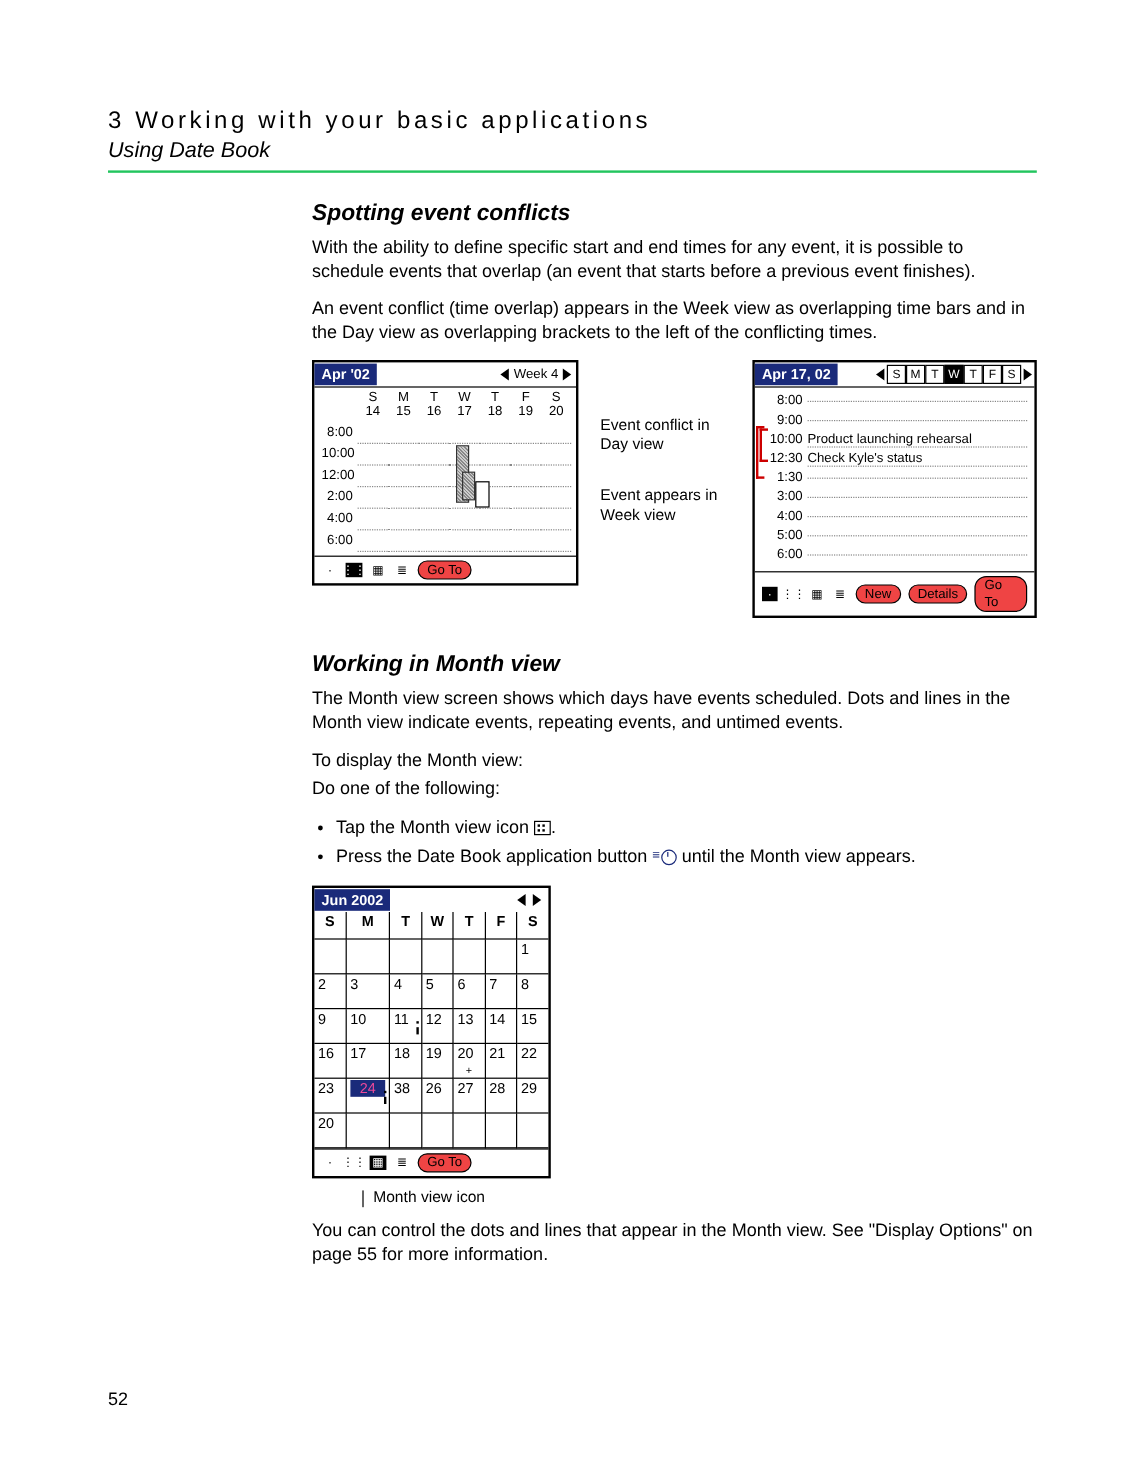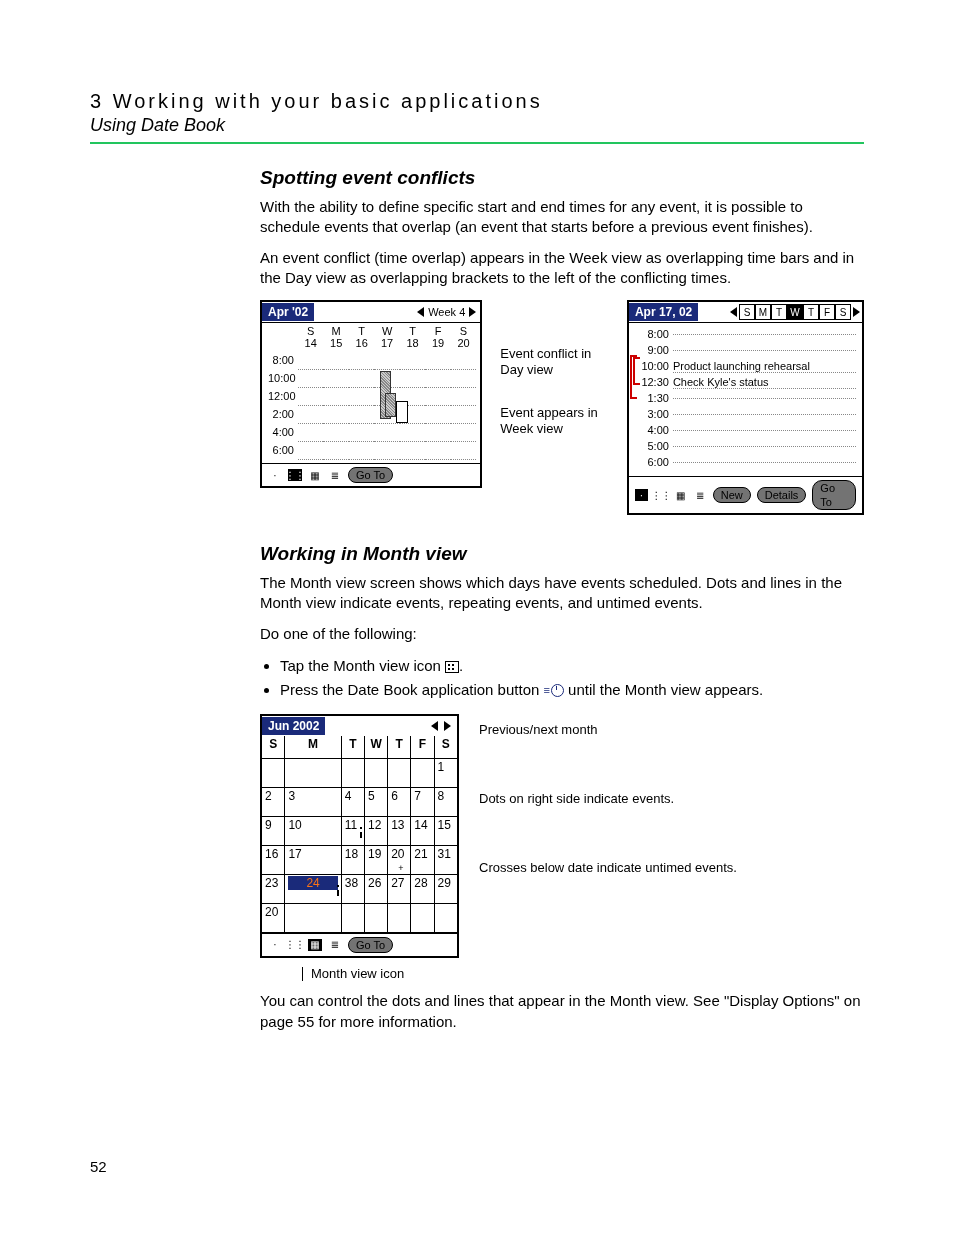--- a/index.html
+++ b/index.html
@@ -142,21 +142,21 @@
     display: inline-flex; align-items: center; justify-content: center;
     font-size: 10px;
   }
   .vicon.sel { background: #000; color: #fff; }
   .pillbtn {
     border: 1px solid #000;
     border-radius: 10px;
     padding: 0px 7px;
     font-size: 11px;
     line-height: 14px;
-    background: #737373;
+    background: #ef4444;
   }
   .midlabels {
     font-size: 13px;
     width: 110px;
     padding-top: 46px;
   }
   .midlabels .lbl { margin-bottom: 28px; line-height: 1.2; }
   .palm.day { width: 240px; }
   .daybar {
     display: flex; align-items: center; height: 20px; border-bottom: 1px solid #000;
@@ -192,21 +192,21 @@
     border-collapse: collapse; width: 100%; font-size: 12px;
   }
   table.monthgrid th, table.monthgrid td {
     border: 1px solid #000; width: 14.28%; height: 26px;
     text-align: left; vertical-align: top; padding: 1px 3px;
     position: relative;
   }
   table.monthgrid th { text-align:center; font-weight:bold; height:20px; border-top:none; }
   table.monthgrid th:first-child, table.monthgrid td:first-child { border-left:none; }
   table.monthgrid th:last-child, table.monthgrid td:last-child { border-right:none; }
-  .today { background:#1a2a7a; color:#f97316; padding:0 18px; }
+  .today { background:#1a2a7a; color:#ec4899; padding:0 8px; }
   .evdot { position:absolute; right:2px; top:10px; width:2px; height:2px; background:#000; }
   .evdot2 { position:absolute; right:2px; top:15px; width:2px; height:6px; background:#000; }
   .cross { position:absolute; left:10px; bottom:1px; font-size:9px; }
   .rightnotes {
     font-size: 13px;
     padding-top: 8px;
   }
   .rightnotes div { margin-bottom: 54px; }
   .caption-line {
     font-size: 13px;
@@ -427,20 +427,21 @@
           <span class="vicon">≣</span>
           <span class="pillbtn">New</span>
           <span class="pillbtn">Details</span>
           <span class="pillbtn">Go To</span>
         </div>
       </div>
     </div>
 
     <h2 class="section">Working in Month view</h2>
     <p>The Month view screen shows which days have events scheduled. Dots and lines in the Month view indicate events, repeating events, and untimed events.</p>
+    <p class="lead">To display the Month view:</p>
     <p>Do one of the following:</p>
     <ul class="bullets">
       <li>
         <span>Tap the Month view icon </span><span class="inline-icon"></span><span>.</span>
       </li>
       <li>
         <span>Press the Date Book application button </span><span class="app-icon">≡<span class="clock"></span></span><span> until the Month view appears.</span>
       </li>
     </ul>
 
@@ -493,21 +494,21 @@
                 <td><span>14</span></td>
                 <td><span>15</span></td>
               </tr>
               <tr>
                 <td><span>16</span></td>
                 <td><span>17</span></td>
                 <td><span>18</span></td>
                 <td><span>19</span></td>
                 <td><span>20</span><span class="cross">+</span></td>
                 <td><span>21</span></td>
-                <td><span>31</span></td>
+                <td><span>22</span></td>
               </tr>
               <tr>
                 <td><span>23</span></td>
                 <td><span class="today">24</span><span class="evdot"></span><span class="evdot2"></span></td>
                 <td><span>38</span></td>
                 <td><span>26</span></td>
                 <td><span>27</span></td>
                 <td><span>28</span></td>
                 <td><span>29</span></td>
               </tr>
@@ -524,25 +525,20 @@
         </table>
         <div class="bottombar">
           <span class="vicon">·</span>
           <span class="vicon">⋮⋮</span>
           <span class="vicon sel">▦</span>
           <span class="vicon">≣</span>
           <span class="pillbtn">Go To</span>
         </div>
       </div>
 
-      <div class="rightnotes">
-        <div>Previous/next month</div>
-        <div>Dots on right side indicate events.</div>
-        <div>Crosses below date indicate untimed events.</div>
-      </div>
     </div>
 
     <div class="caption-line">
       <span class="tick"></span><span>Month view icon</span>
     </div>
 
     <p>You can control the dots and lines that appear in the Month view. See "Display Options" on page 55 for more information.</p>
 
   </div>
 

